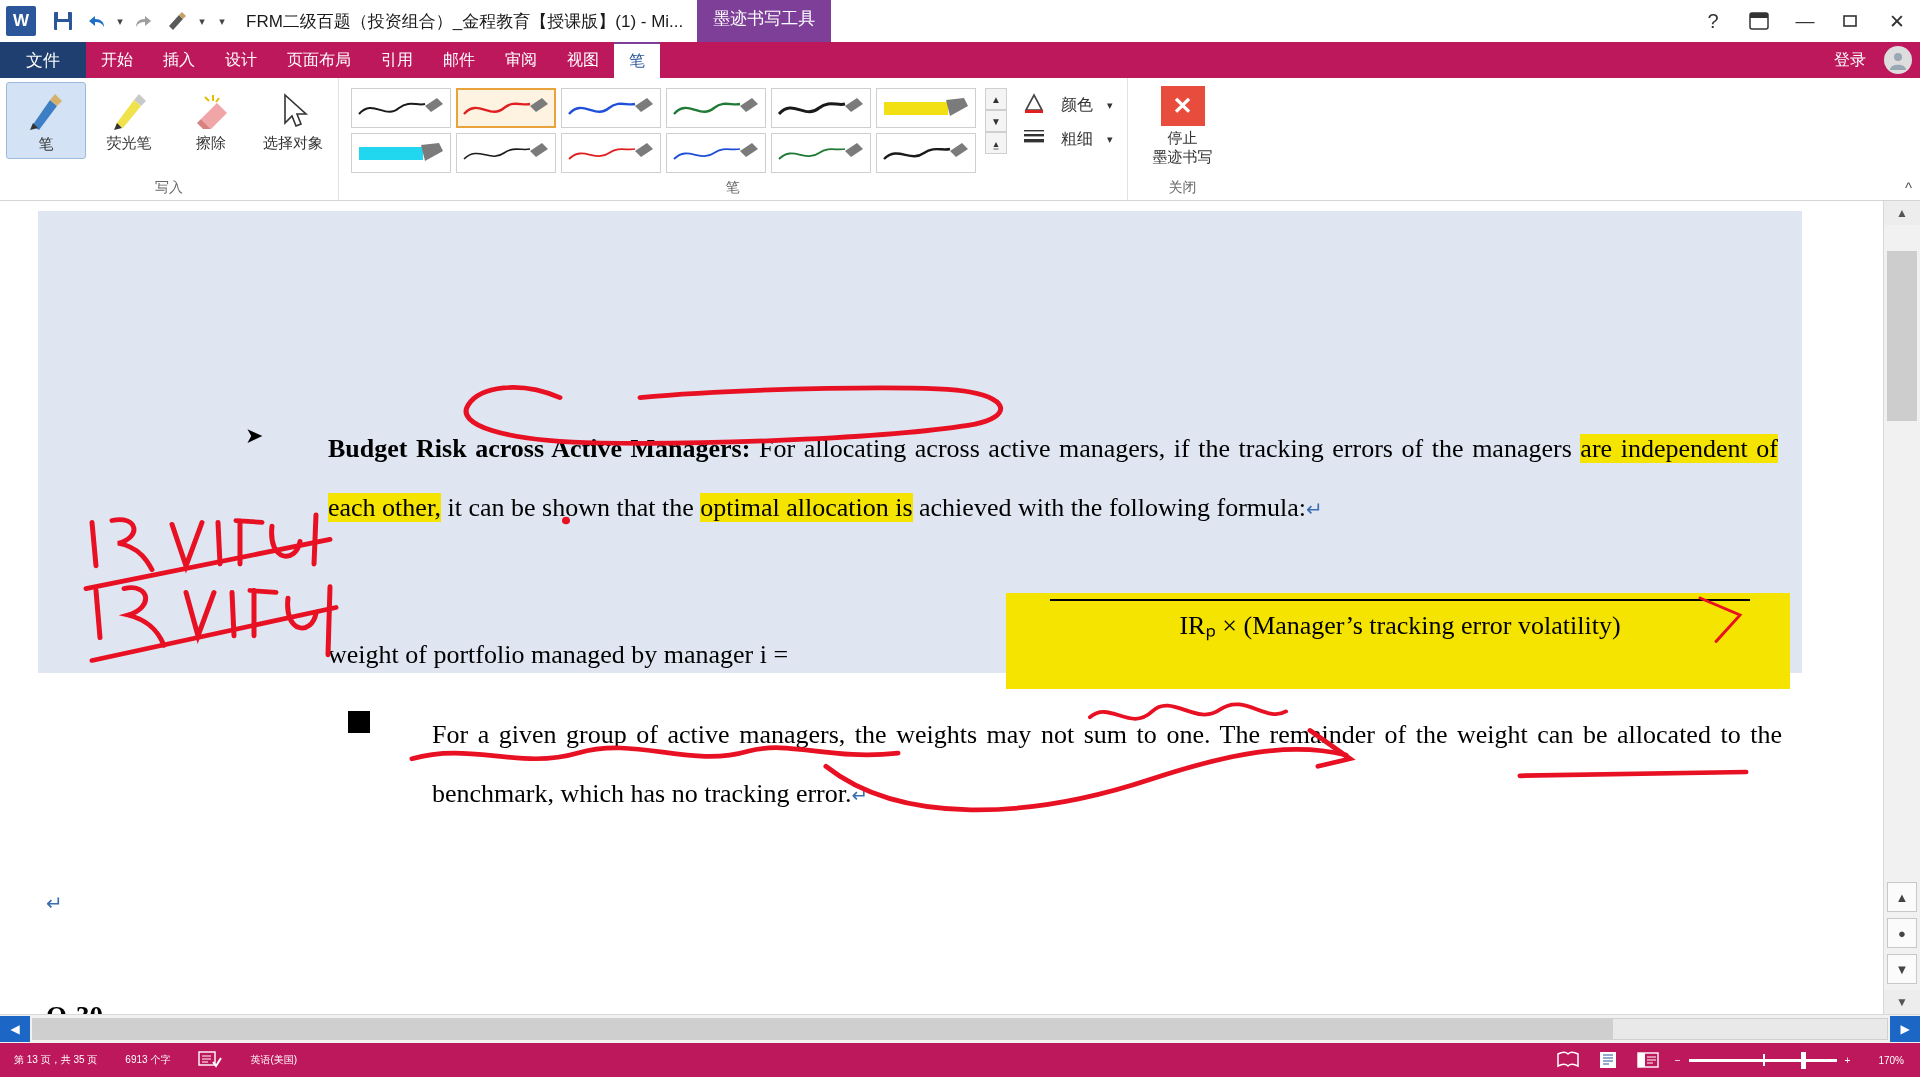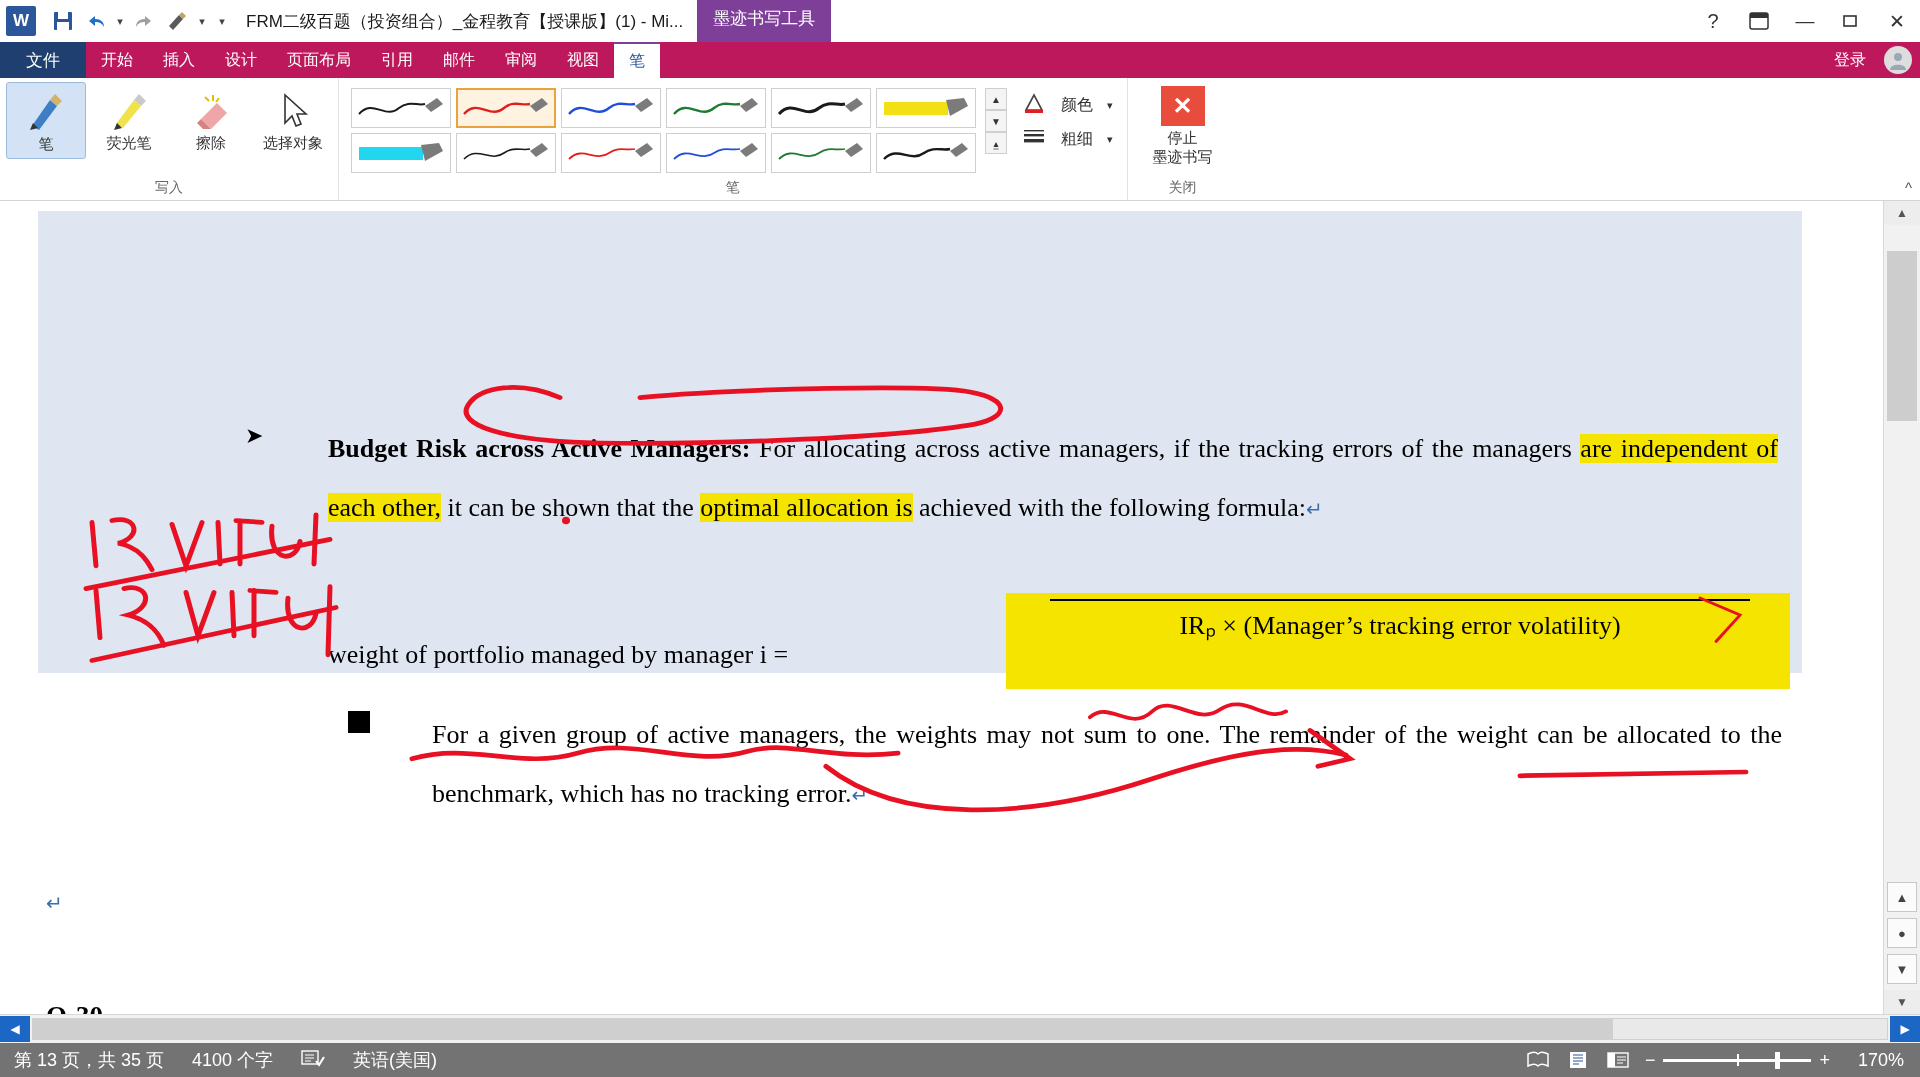--- a/index.html
+++ b/index.html
@@ -422,25 +422,25 @@
   .h-thumb {
     position: absolute;
     left: 0; top: 0; bottom: 0;
     width: 1580px;
     background: #cfcfcf;
   }
 
   
   .statusbar {
     height: 34px;
-    background: #737373;
+    background: #be185d;
     color: #ffffff;
     display: flex;
     align-items: center;
-    font-size: 18px;
+    font-size: 10px;
     flex: 0 0 auto;
     position: relative;
   }
   .sb-item { padding: 0 14px; white-space: nowrap; }
   .sb-right {
     position: absolute;
     right: 0; top: 0; height: 34px;
     display: flex; align-items: center; gap: 14px;
     padding-right: 12px;
   }
@@ -790,21 +790,21 @@
   <div class="hscroll">
     <div class="h-arrow">◀</div>
     <div class="h-track">
       <div class="h-thumb"></div>
     </div>
     <div class="h-arrow">▶</div>
   </div>
 
   <div class="statusbar">
     <div class="sb-item">第 13 页，共 35 页</div>
-    <div class="sb-item">4100 个字</div>
+    <div class="sb-item">6913 个字</div>
     <div class="sb-item">
       <svg width="24" height="18" viewBox="0 0 24 18">
           <rect x="1" y="2" width="16" height="13" fill="none" stroke="#ffffff" stroke-width="1.4"></rect>
           <path d="M4 6 h9 M4 9 h9 M4 12 h6" stroke="#ffffff" stroke-width="1.2"></path>
           <path d="M15 12 l3 4 l5 -8" stroke="#ffffff" stroke-width="2" fill="none"></path>
         </svg>
     </div>
     <div class="sb-item">英语(美国)</div>
     <div class="sb-right">
       <div class="view-ico">

